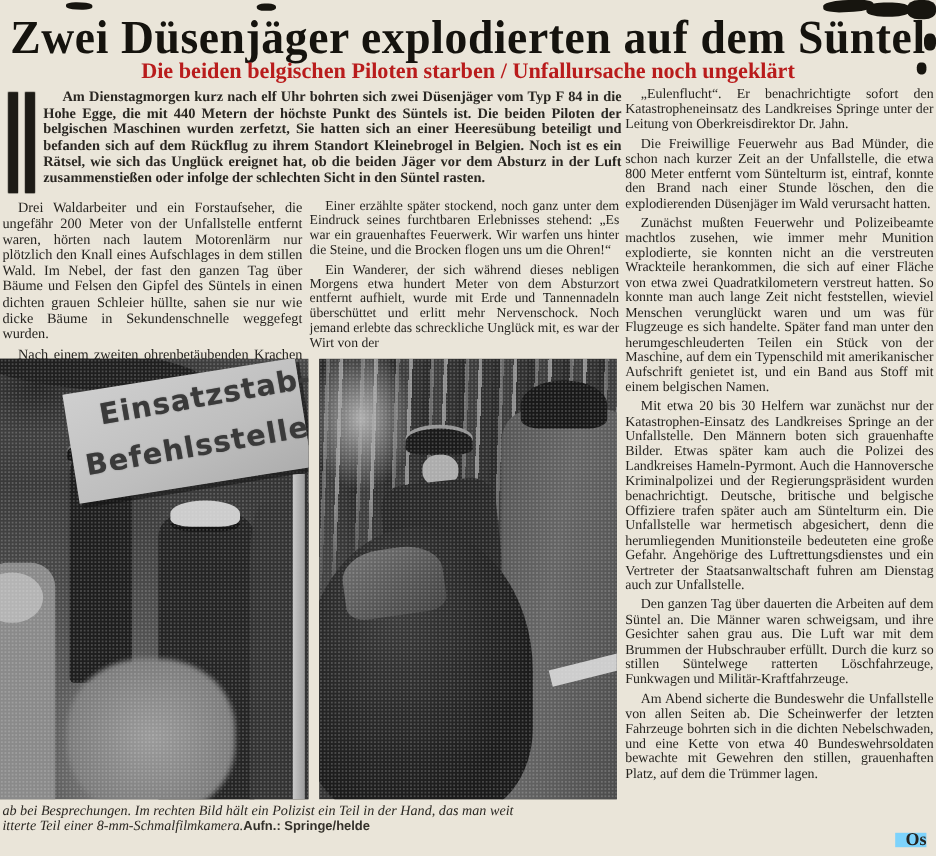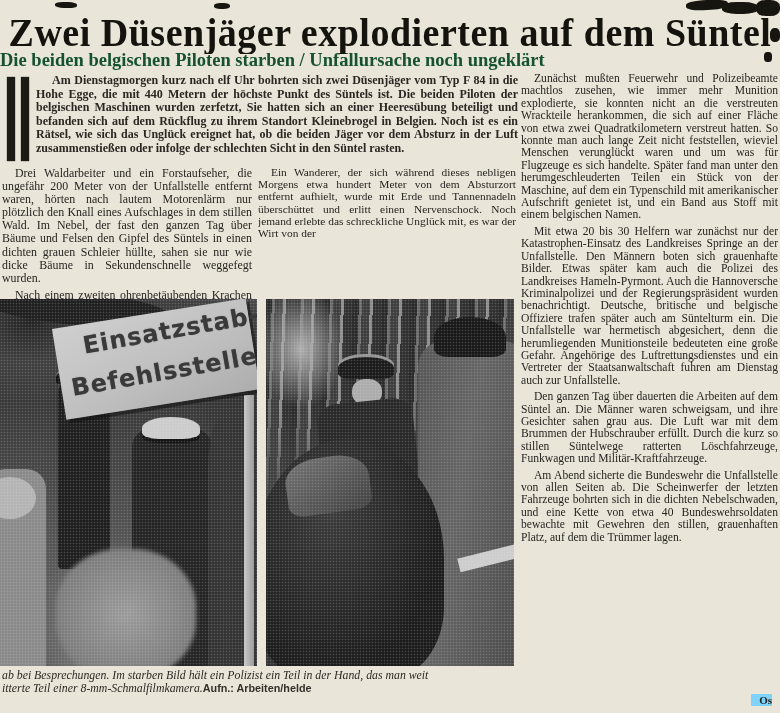--- a/index.html
+++ b/index.html
@@ -11,43 +11,43 @@
   }
   
   .smudge{position:absolute;background:#17150f;border-radius:40%;}
   
   .headline{
     position:absolute;left:0;top:10px;width:780px;text-align:center;
     font-size:38px;font-weight:bold;color:#15130e;
     letter-spacing:.5px;transform:scaleY(1.04);white-space:nowrap;
   }
   .subheadline{
-    position:absolute;left:0;top:50px;width:780px;text-align:left;
-    font-size:18.5px;font-weight:bold;color:#14532d;
+    position:absolute;left:0;top:50px;width:780px;text-align:center;
+    font-size:18.5px;font-weight:bold;color:#b91c1c;
   }
   
   .lead-bars{position:absolute;left:7px;top:77px;width:22px;height:84px;display:flex;justify-content:space-between;}
   .lead-bars .bar{width:8px;height:100%;background:#1d1b16;
      box-shadow:0 0 1px #1d1b16;}
   .lead{
     position:absolute;left:36px;top:74px;width:482px;height:96px;overflow:hidden;
     font-size:12px;line-height:13.6px;font-weight:bold;text-align:justify;
     text-indent:16px;color:#2a2722;
   }
   
   .bodytext{text-align:justify;hyphens:auto;-webkit-hyphens:auto;}
   .bodytext p{margin:0 0 4px 0;text-indent:13px;}
   .col-left{position:absolute;left:2px;top:167px;width:250px;height:134px;overflow:hidden;
     font-size:11.9px;line-height:13.1px;}
   .col-middle{position:absolute;left:258px;top:166px;width:258px;height:136px;overflow:hidden;
     font-size:11.4px;line-height:12.2px;}
   .col-right{position:absolute;left:521px;top:73px;width:257px;height:634px;overflow:hidden;
     font-size:11.6px;line-height:12.4px;}
   .col-right p{margin:0 0 4px 0;}
-  .sig{position:absolute;right:6px;bottom:1px;font-weight:bold;font-size:11px;background:#7dd3fc;padding-left:8px;}
+  .sig{position:absolute;right:6px;bottom:1px;font-weight:bold;font-size:15px;background:#7dd3fc;padding-left:8px;}
   
   .photo{position:absolute;top:299px;height:367px;overflow:hidden;filter:grayscale(1);}
   .photo .grain{position:absolute;inset:0;
     background-image:radial-gradient(rgba(235,230,215,.22) .7px, transparent 1.1px);
     background-size:3px 3px;pointer-events:none;}
   .photo-left{left:0;width:257px;
     background:
       radial-gradient(ellipse 90px 60px at 12% 6%, #24221e 0%, transparent 70%),
       radial-gradient(ellipse 140px 80px at 55% 4%, #3a3731 0%, transparent 75%),
       radial-gradient(ellipse 120px 160px at 100% 30%, #343129 0%, transparent 70%),
@@ -103,24 +103,27 @@
   <div class="bar"></div>
 </div>
 <div class="lead bodytext">Am Dienstagmorgen kurz nach elf Uhr bohrten sich zwei Düsenjäger vom Typ F 84 in die Hohe Egge, die mit 440 Metern der höchste Punkt des Süntels ist. Die beiden Piloten der belgischen Maschinen wurden zerfetzt, Sie hatten sich an einer Heeresübung beteiligt und befanden sich auf dem Rückflug zu ihrem Standort Kleinebrogel in Belgien. Noch ist es ein Rätsel, wie sich das Unglück ereignet hat, ob die beiden Jäger vor dem Absturz in der Luft zusammenstießen oder infolge der schlechten Sicht in den Süntel rasten.</div>
 
 <div class="col-left bodytext">
   <p>Drei Waldarbeiter und ein Forstaufseher, die ungefähr 200 Meter von der Unfallstelle entfernt waren, hörten nach lautem Motorenlärm nur plötzlich den Knall eines Aufschlages in dem stillen Wald. Im Nebel, der fast den ganzen Tag über Bäume und Felsen den Gipfel des Süntels in einen dichten grauen Schleier hüllte, sahen sie nur wie dicke Bäume in Sekundenschnelle weggefegt wurden.</p>
   <p>Nach einem zweiten ohrenbetäubenden Krachen warfen sie sich entsetzt hinter Felsen.</p>
 </div>
 
 <div class="col-middle bodytext">
-  <p>Ein Wanderer, der sich während dieses nebligen Morgens etwa hundert Meter von dem Absturzort entfernt aufhielt, wurde mit Erde und Tannennadeln überschüttet und erlitt einen Nervenschock. Noch jemand erlebte das schreckliche Unglück mit, es war der Wirt von der</p>
+  <p>Einer erzählte später stockend, noch ganz unter dem Eindruck seines furchtbaren Erlebnisses stehend: „Es war ein grauenhaftes Feuerwerk. Wir warfen uns hinter die Steine, und die Brocken flogen uns um die Ohren!“</p>
+  <p>Ein Wanderer, der sich während dieses nebligen Morgens etwa hundert Meter von dem Absturzort entfernt aufhielt, wurde mit Erde und Tannennadeln überschüttet und erlitt mehr Nervenschock. Noch jemand erlebte das schreckliche Unglück mit, es war der Wirt von der</p>
 </div>
 
 <div class="col-right bodytext">
+  <p>„Eulenflucht“. Er benachrichtigte sofort den Katastropheneinsatz des Landkreises Springe unter der Leitung von Oberkreisdirektor Dr. Jahn.</p>
+  <p>Die Freiwillige Feuerwehr aus Bad Münder, die schon nach kurzer Zeit an der Unfallstelle, die etwa 800 Meter entfernt vom Süntelturm ist, eintraf, konnte den Brand nach einer Stunde löschen, den die explodierenden Düsenjäger im Wald verursacht hatten.</p>
   <p>Zunächst mußten Feuerwehr und Polizeibeamte machtlos zusehen, wie immer mehr Munition explodierte, sie konnten nicht an die verstreuten Wrackteile herankommen, die sich auf einer Fläche von etwa zwei Quadratkilometern verstreut hatten. So konnte man auch lange Zeit nicht feststellen, wieviel Menschen verunglückt waren und um was für Flugzeuge es sich handelte. Später fand man unter den herumgeschleuderten Teilen ein Stück von der Maschine, auf dem ein Typenschild mit amerikanischer Aufschrift genietet ist, und ein Band aus Stoff mit einem belgischen Namen.</p>
   <p>Mit etwa 20 bis 30 Helfern war zunächst nur der Katastrophen-Einsatz des Landkreises Springe an der Unfallstelle. Den Männern boten sich grauenhafte Bilder. Etwas später kam auch die Polizei des Landkreises Hameln-Pyrmont. Auch die Hannoversche Kriminalpolizei und der Regierungspräsident wurden benachrichtigt. Deutsche, britische und belgische Offiziere trafen später auch am Süntelturm ein. Die Unfallstelle war hermetisch abgesichert, denn die herumliegenden Munitionsteile bedeuteten eine große Gefahr. Angehörige des Luftrettungsdienstes und ein Vertreter der Staatsanwaltschaft fuhren am Dienstag auch zur Unfallstelle.</p>
   <p>Den ganzen Tag über dauerten die Arbeiten auf dem Süntel an. Die Männer waren schweigsam, und ihre Gesichter sahen grau aus. Die Luft war mit dem Brummen der Hubschrauber erfüllt. Durch die kurz so stillen Süntelwege ratterten Löschfahrzeuge, Funkwagen und Militär-Kraftfahrzeuge.</p>
   <p>Am Abend sicherte die Bundeswehr die Unfallstelle von allen Seiten ab. Die Scheinwerfer der letzten Fahrzeuge bohrten sich in die dichten Nebelschwaden, und eine Kette von etwa 40 Bundeswehrsoldaten bewachte mit Gewehren den stillen, grauenhaften Platz, auf dem die Trümmer lagen.</p>
   <span class="sig">Os</span>
 </div>
 
 <div class="photo photo-left">
 
   <div class="blob" style="left:-20px;top:-8px;width:190px;height:34px;background:#211f1b;border-radius:40%;transform:rotate(7deg);"></div>
@@ -155,18 +158,18 @@
   <div class="blob" style="left:168px;top:18px;width:72px;height:40px;background:#191813;border-radius:50% 50% 20% 20%;"></div>
 
   <div class="blob" style="left:-12px;top:140px;width:190px;height:240px;background:radial-gradient(ellipse at 40% 30%,#3e3b34 0%,#1d1b17 70%);border-radius:50% 50% 30% 30%;"></div>
   <div class="blob" style="left:20px;top:158px;width:84px;height:56px;background:linear-gradient(150deg,#777366,#44413a);border-radius:40% 40% 20% 20%;transform:rotate(-8deg);"></div>
 
   <div class="blob" style="left:192px;top:252px;width:62px;height:14px;background:#d2cdbe;transform:rotate(-14deg);"></div>
   <div class="grain"></div>
 </div>
 
 <div class="caption">
-  <div>ab bei Besprechungen. Im starben Bild hält ein Polizist ein Teil in der Hand, das man weit</div>
+  <div>ab bei Besprechungen. Im rechten Bild hält ein Polizist ein Teil in der Hand, das man weit</div>
   <div class="row">
     <span>itterte Teil einer 8-mm-Schmalfilmkamera.</span>
-    <span class="credit">Aufn.: Arbeiten/helde</span>
+    <span class="credit">Aufn.: Springe/helde</span>
   </div>
 </div>
 
 </body></html>

